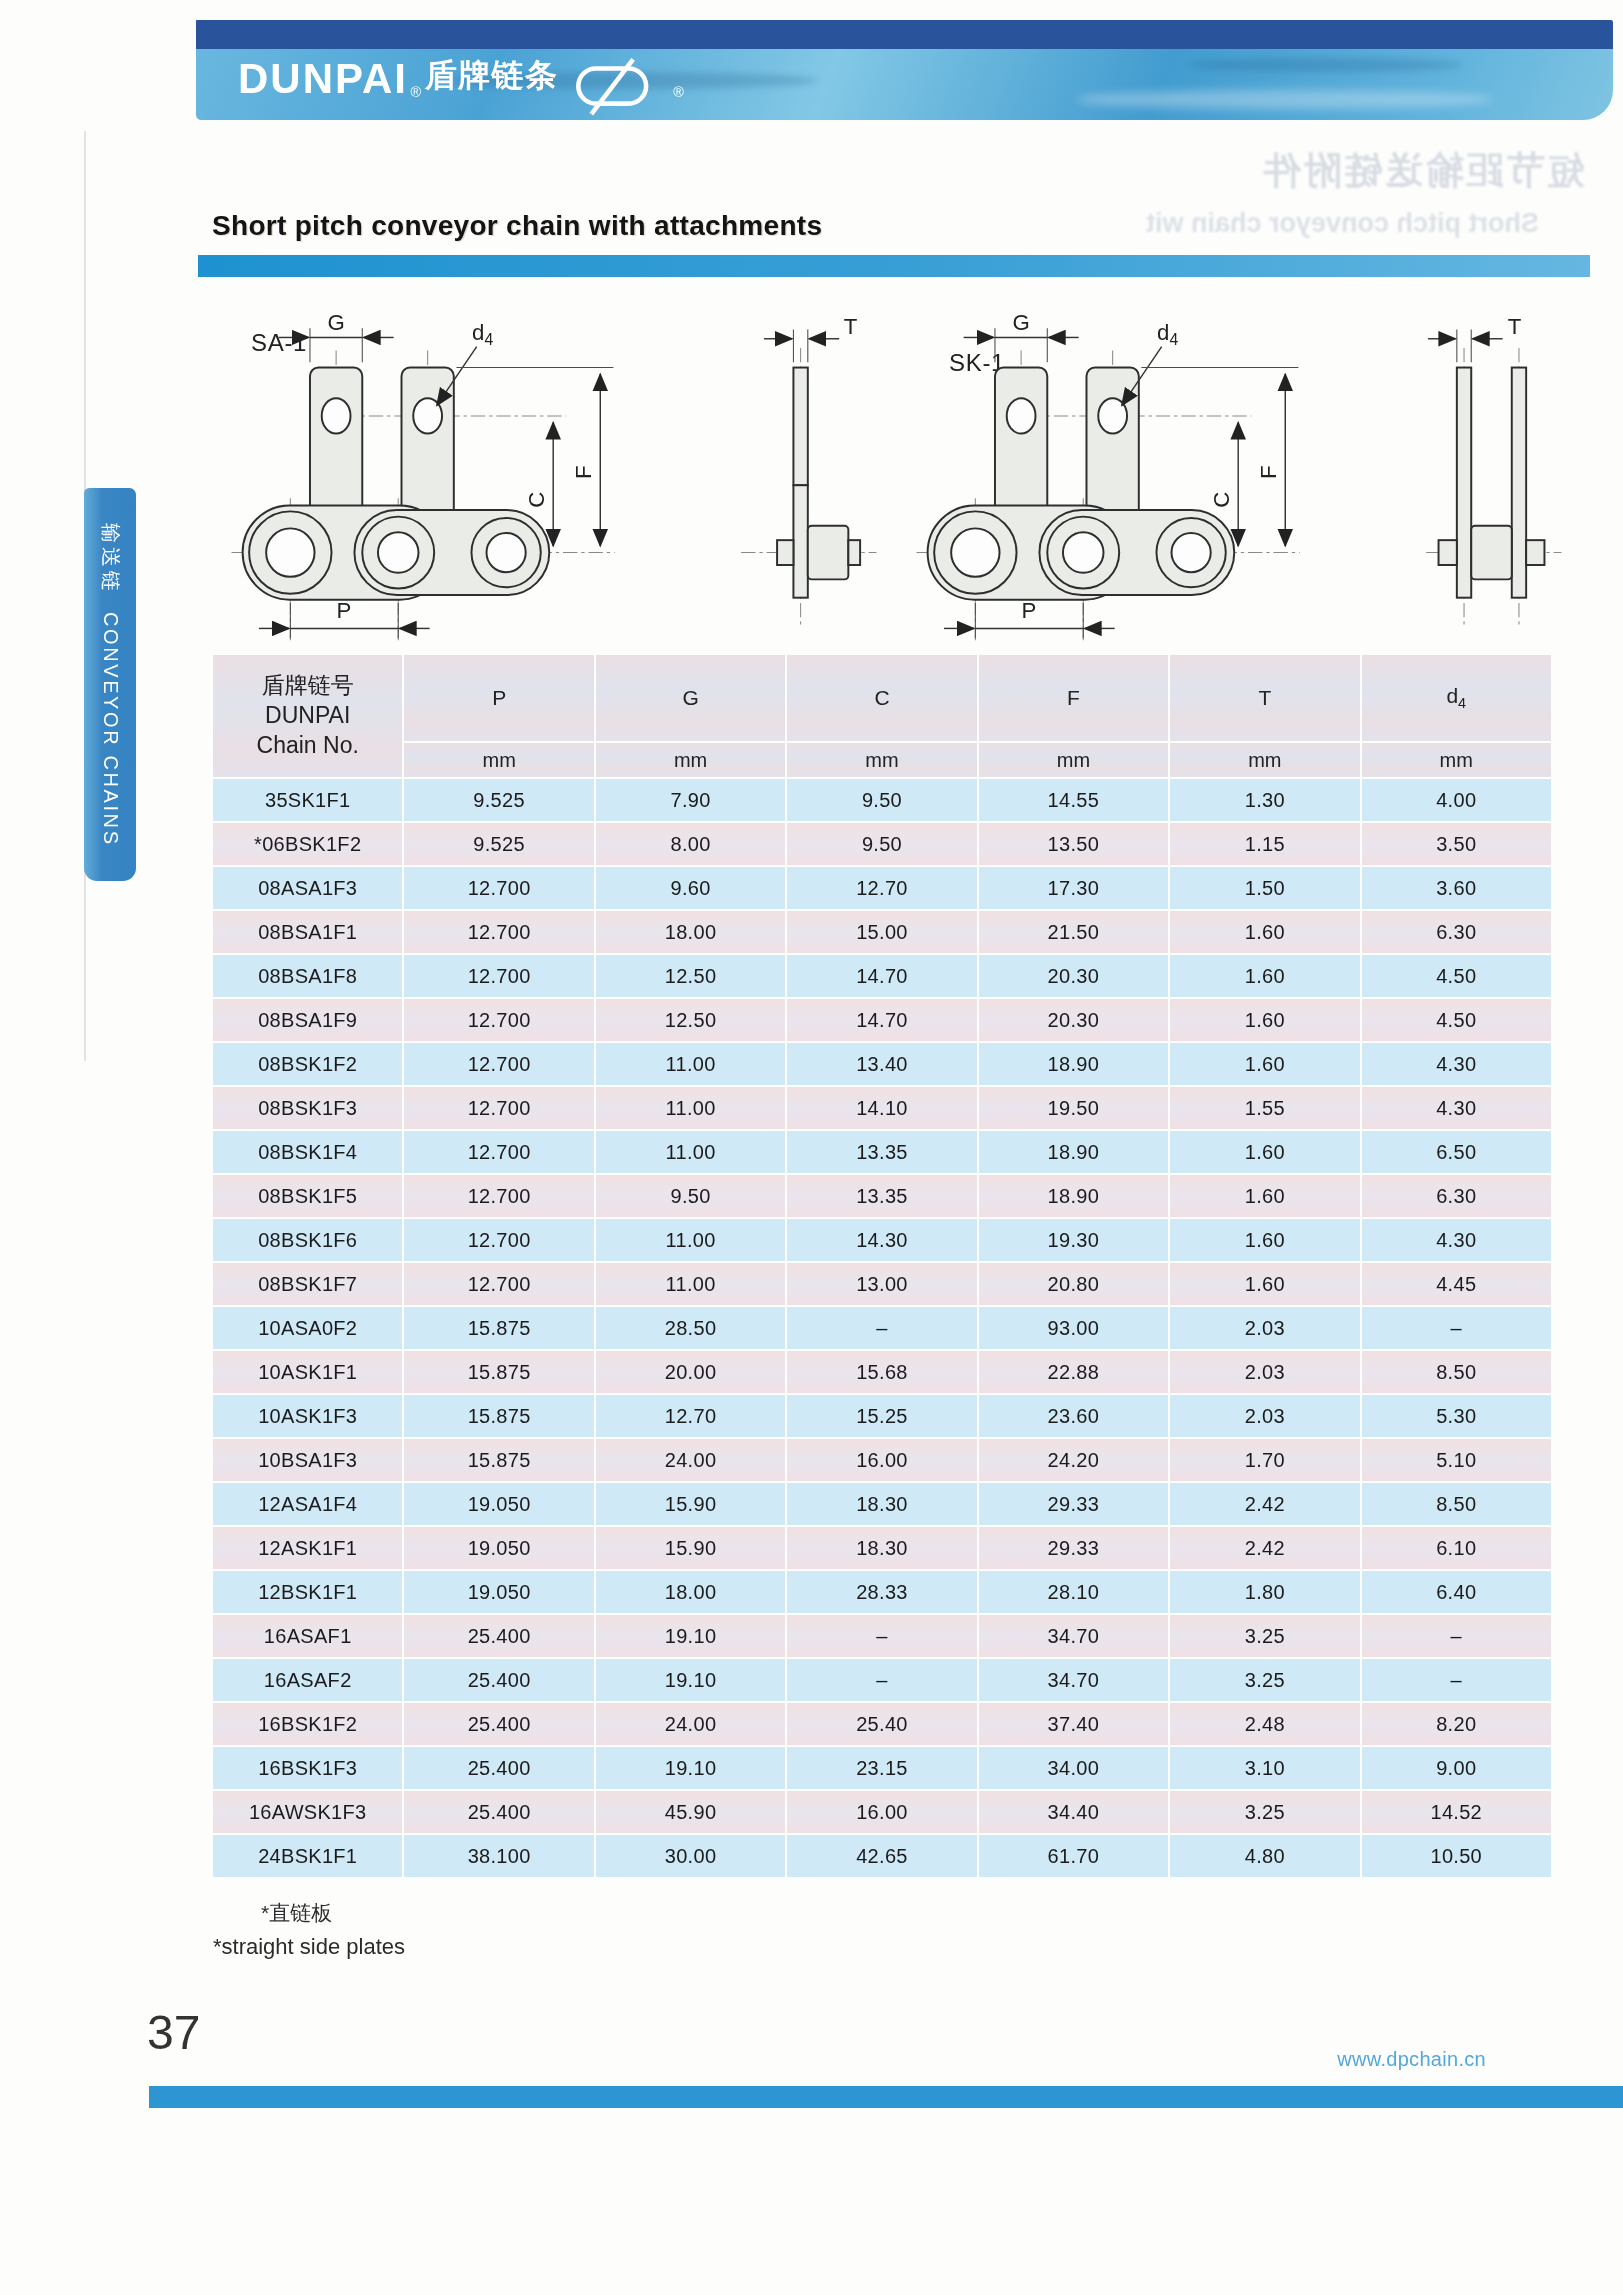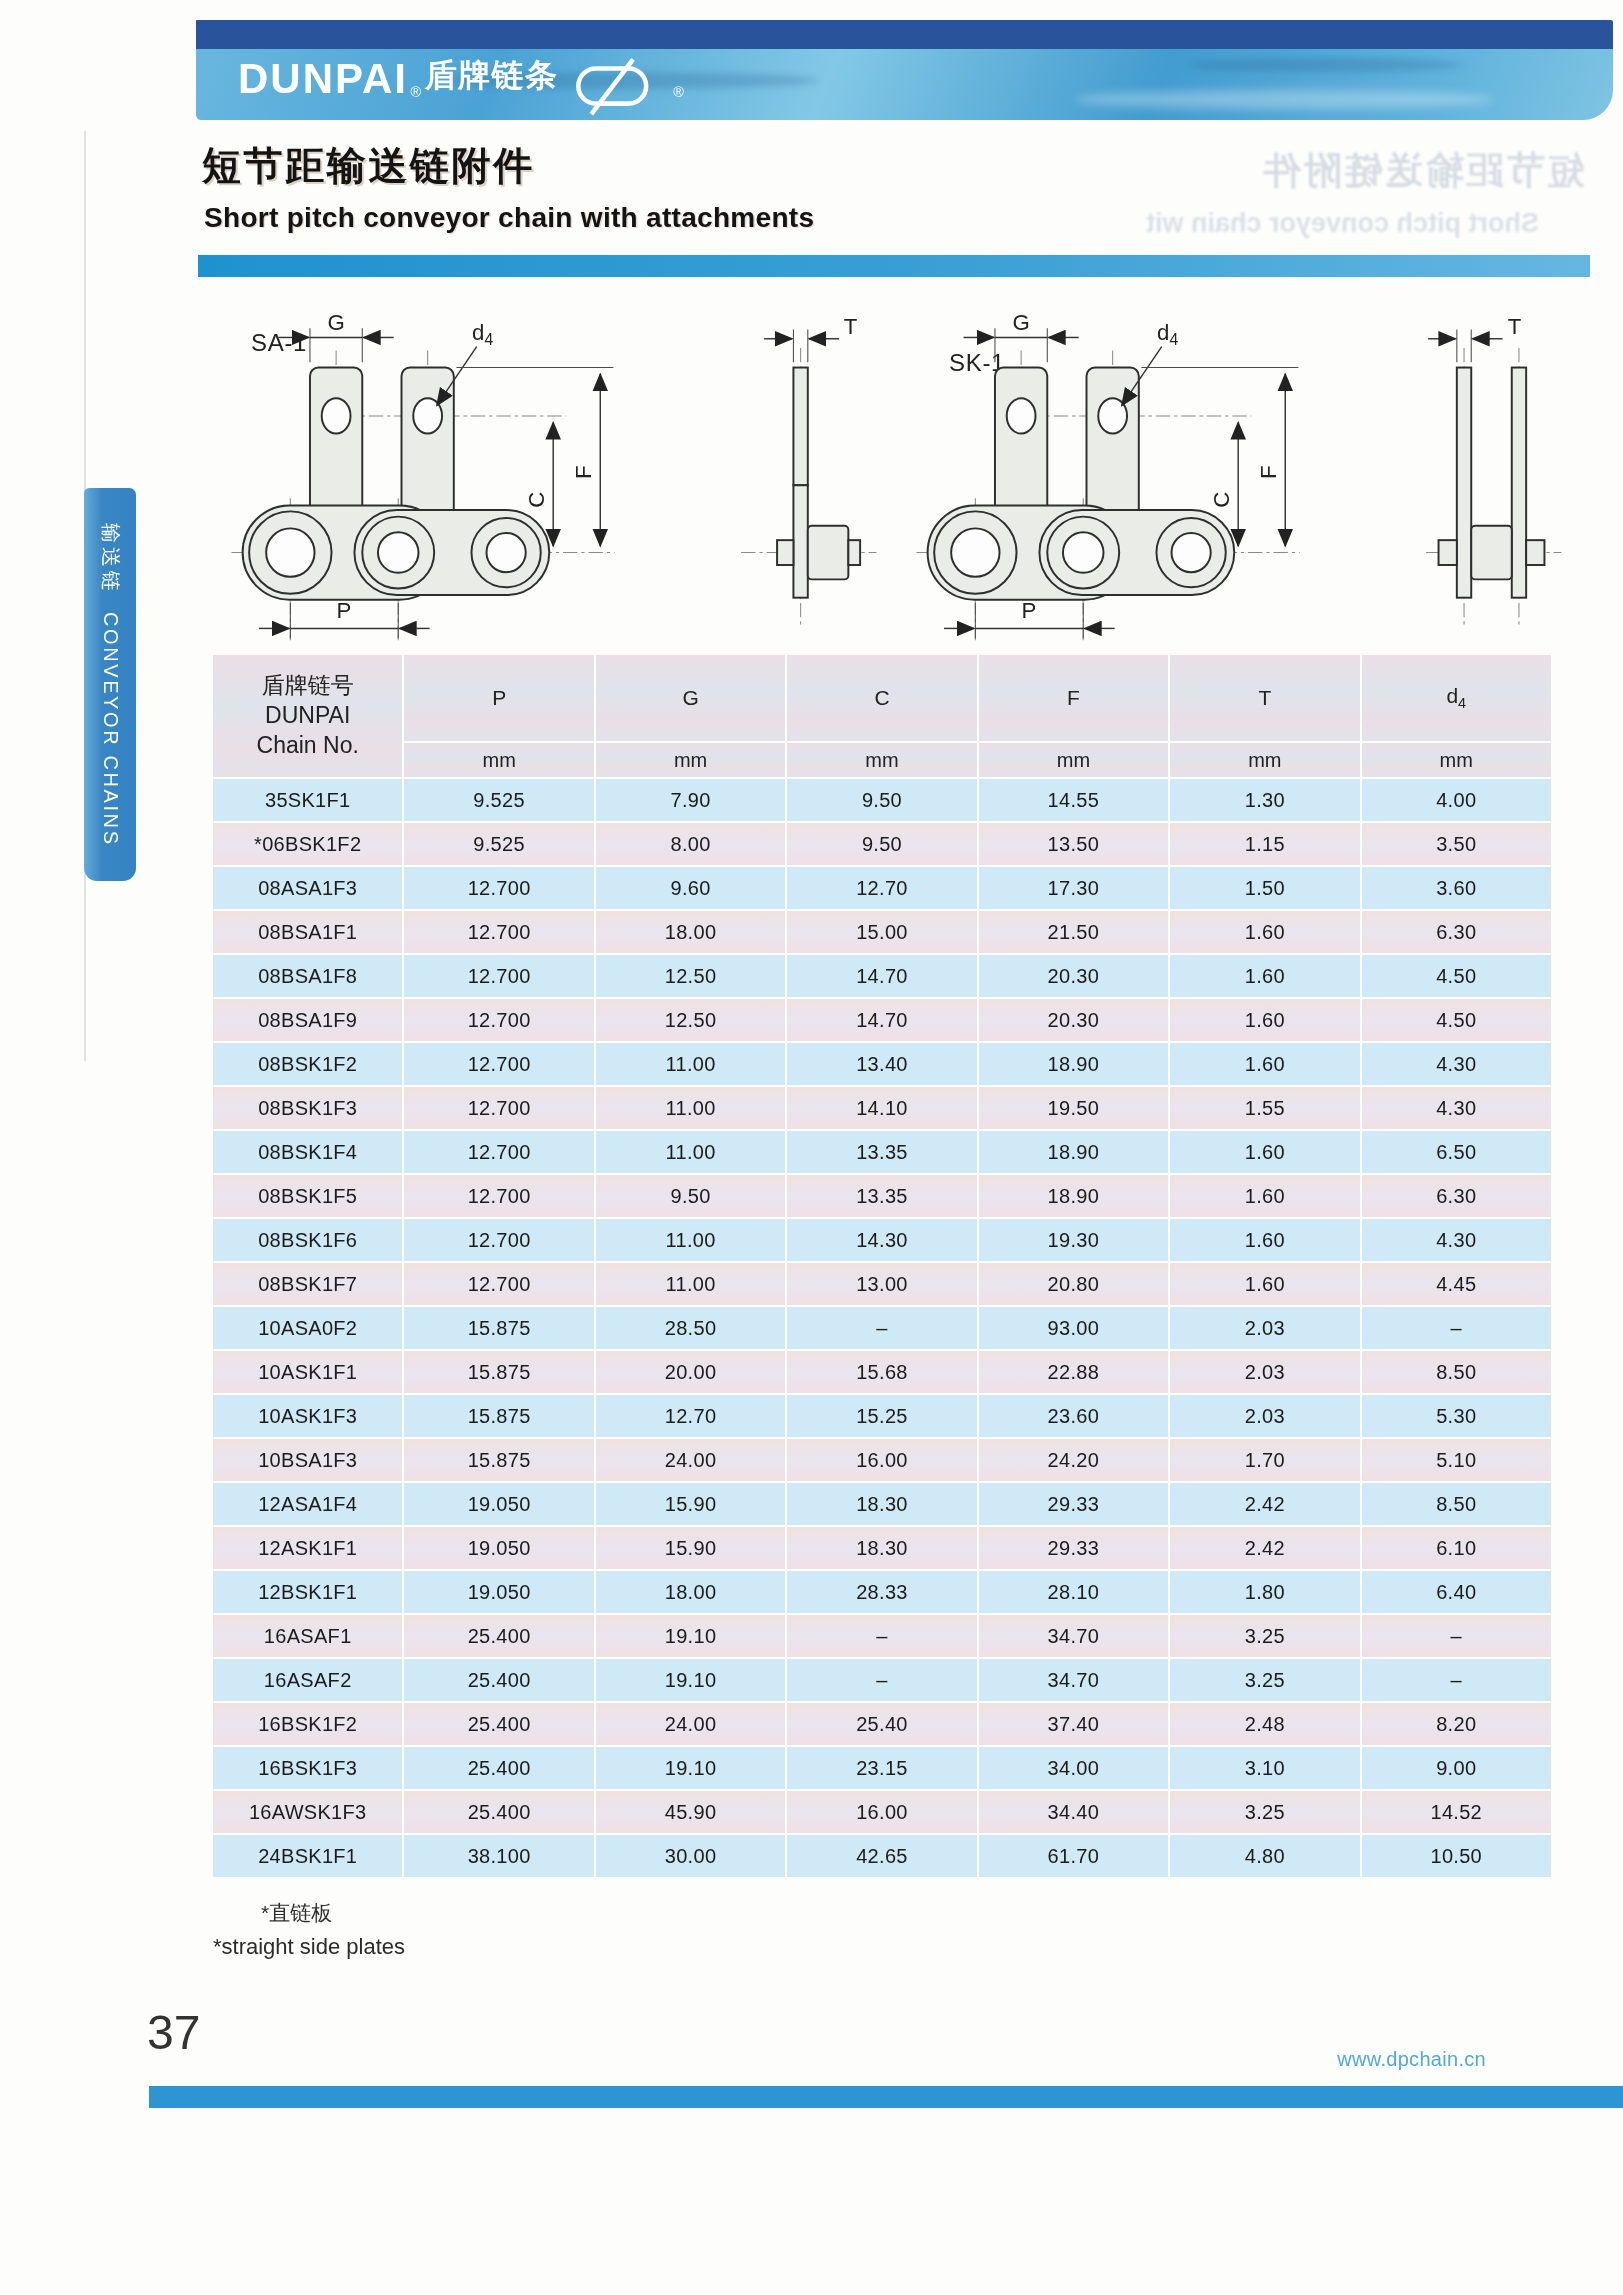--- a/index.html
+++ b/index.html
@@ -108,22 +108,21 @@
         <rect x="8" y="16" width="104" height="54" rx="27" fill="none" stroke="#fff" stroke-width="7"></rect>
         <line x1="28" y1="86" x2="92" y2="2" stroke="#fff" stroke-width="7"></line>
       </svg>
       <span class="reg">®</span>
     </div>
   </div>
 
   <div class="ghost ghost-cn">短节距输送链附件</div>
   <div class="ghost ghost-en">Short pitch conveyor chain with attachments</div>
 
-  <h1 class="title-cn" style="margin:0;">短节距输送链附件</h1>
-  <h2 class="title-en" style="margin:4px;text-align:right;">Short pitch conveyor chain with attachments</h2>
+  <h2 class="title-en" style="margin:12px;text-align:right;">Short pitch conveyor chain with attachments</h2>
   <div class="title-bar"></div>
 
   <div class="side-tab">
     <span class="tab-cn">输送链</span>
     <span class="tab-en">CONVEYOR CHAINS</span>
   </div>
 
   <div class="diagram" id="dgA">
     <span class="dg-label">SA-1</span>
     <div class="side-slot">

